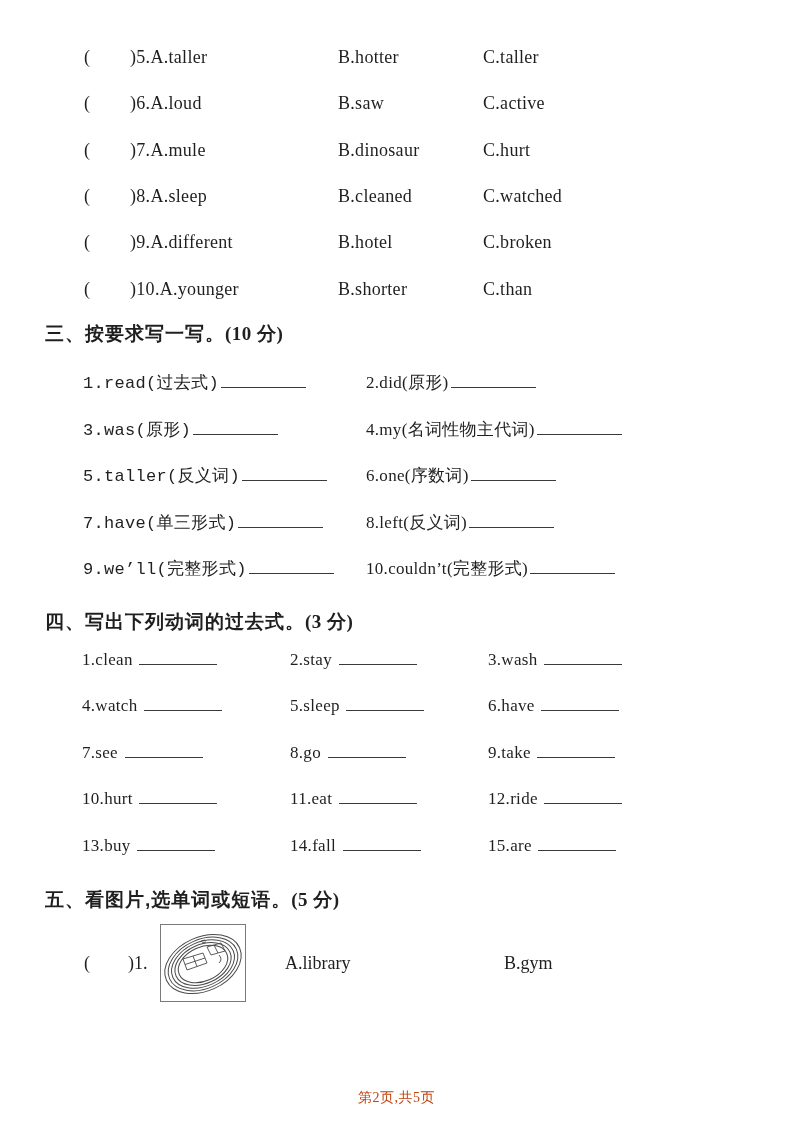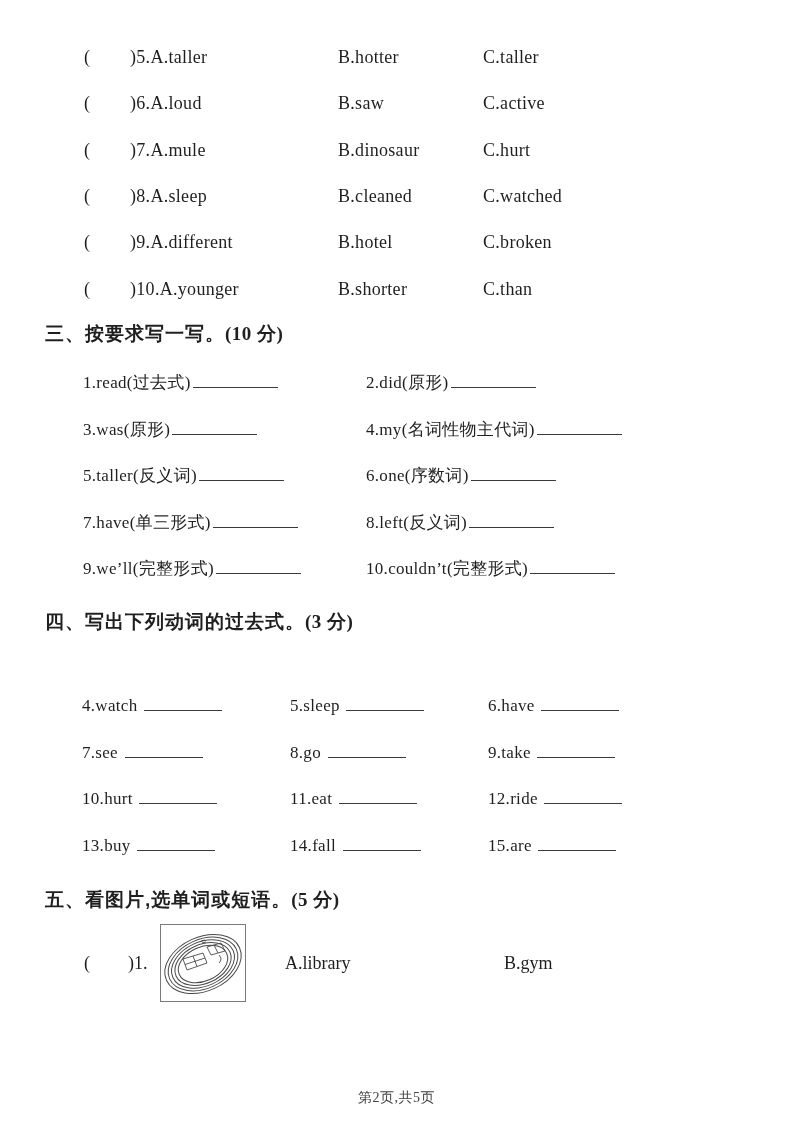--- a/index.html
+++ b/index.html
@@ -19,33 +19,33 @@
   .mc-row .opt-b{position:absolute;left:338px;}
   .mc-row .opt-c{position:absolute;left:483px;}
   
   .sec-header{position:absolute;left:45px;font-size:19px;}
   .sec-title{font-family:"Liberation Sans","DejaVu Sans",sans-serif;font-weight:bold;letter-spacing:1px;}
   .sec-score{font-family:"Liberation Serif","DejaVu Serif",serif;font-weight:bold;letter-spacing:0.5px;}
   
   .fill-row{position:absolute;left:0;width:100%;height:26px;font-size:17px;letter-spacing:0.3px;}
   .blank{display:inline-block;width:85px;height:14px;border-bottom:1px solid #3a3a3a;margin-left:2px;}
   .blank.short{width:78px;}
-  .col-s3-1{position:absolute;left:83px;}
+  .col-s3-1{position:absolute;left:83px;font-family:Liberation Mono, monospace;}
   .col-s3-2{position:absolute;left:366px;}
   .col-s4-1{position:absolute;left:82px;}
   .col-s4-2{position:absolute;left:290px;}
   .col-s4-3{position:absolute;left:488px;}
   
   .pic-box{
     position:absolute;left:160px;top:924px;width:86px;height:78px;
     border:1px solid #7a7a7a;box-sizing:border-box;background:#fff;
   }
   .footer{
     position:absolute;left:0;top:1089px;width:100%;
-    text-align:center;font-size:14px;letter-spacing:0.5px;color:#404040;
+    text-align:center;font-size:14px;letter-spacing:0.5px;color:#c2410c;
   }
 </style>
 </head>
 <body>
 
 <div class="page">
 
   <div class="mc-row" style="top:47px">
     <span class="paren-open">(</span>
     <span class="opt-a"><span>)5.</span><span>A.taller</span></span>
@@ -103,20 +103,25 @@
     <span class="col-s3-2"><span>8.left(反义词)</span><span class="blank"></span></span>
   </div>
   <div class="fill-row" style="top:557px">
     <span class="col-s3-1"><span>9.we’ll(完整形式)</span><span class="blank"></span></span>
     <span class="col-s3-2"><span>10.couldn’t(完整形式)</span><span class="blank"></span></span>
   </div>
 
   <div class="sec-header" style="top:609px">
     <span class="sec-title">四、写出下列动词的过去式。</span><span class="sec-score">(3 分)</span>
   </div>
+  <div class="fill-row" style="top:650px">
+    <span class="col-s4-1"><span>1.clean</span> <span class="blank short"></span></span>
+    <span class="col-s4-2"><span>2.stay</span> <span class="blank short"></span></span>
+    <span class="col-s4-3"><span>3.wash</span> <span class="blank short"></span></span>
+  </div>
   <div class="fill-row" style="top:696px">
     <span class="col-s4-1"><span>4.watch</span> <span class="blank short"></span></span>
     <span class="col-s4-2"><span>5.sleep</span> <span class="blank short"></span></span>
     <span class="col-s4-3"><span>6.have</span> <span class="blank short"></span></span>
   </div>
   <div class="fill-row" style="top:743px">
     <span class="col-s4-1"><span>7.see</span> <span class="blank short"></span></span>
     <span class="col-s4-2"><span>8.go</span> <span class="blank short"></span></span>
     <span class="col-s4-3"><span>9.take</span> <span class="blank short"></span></span>
   </div>

